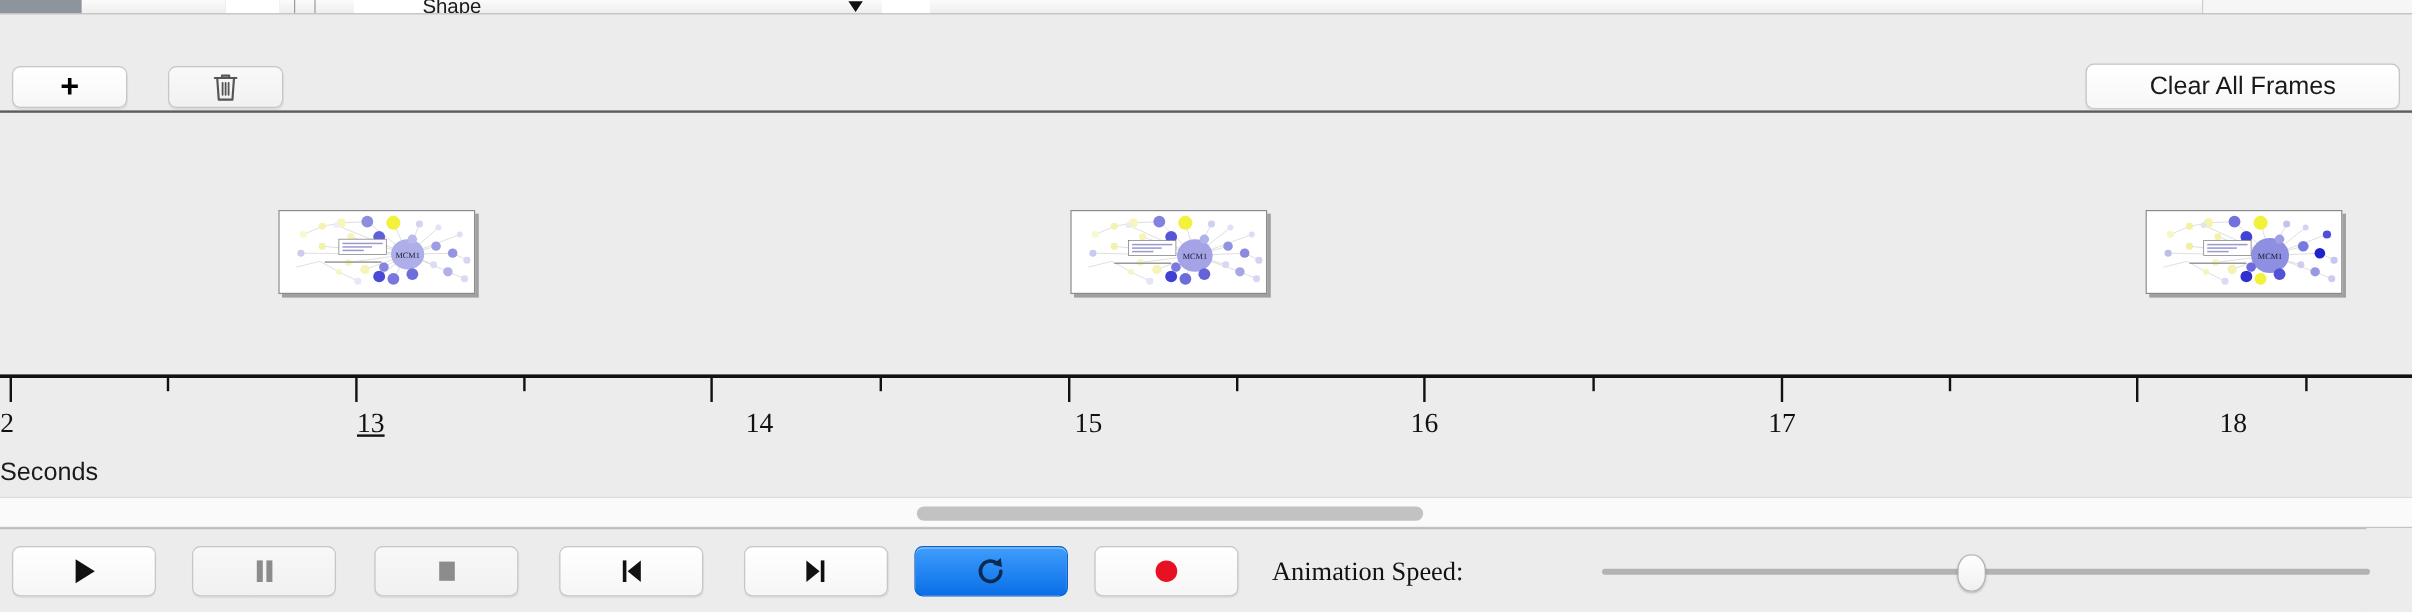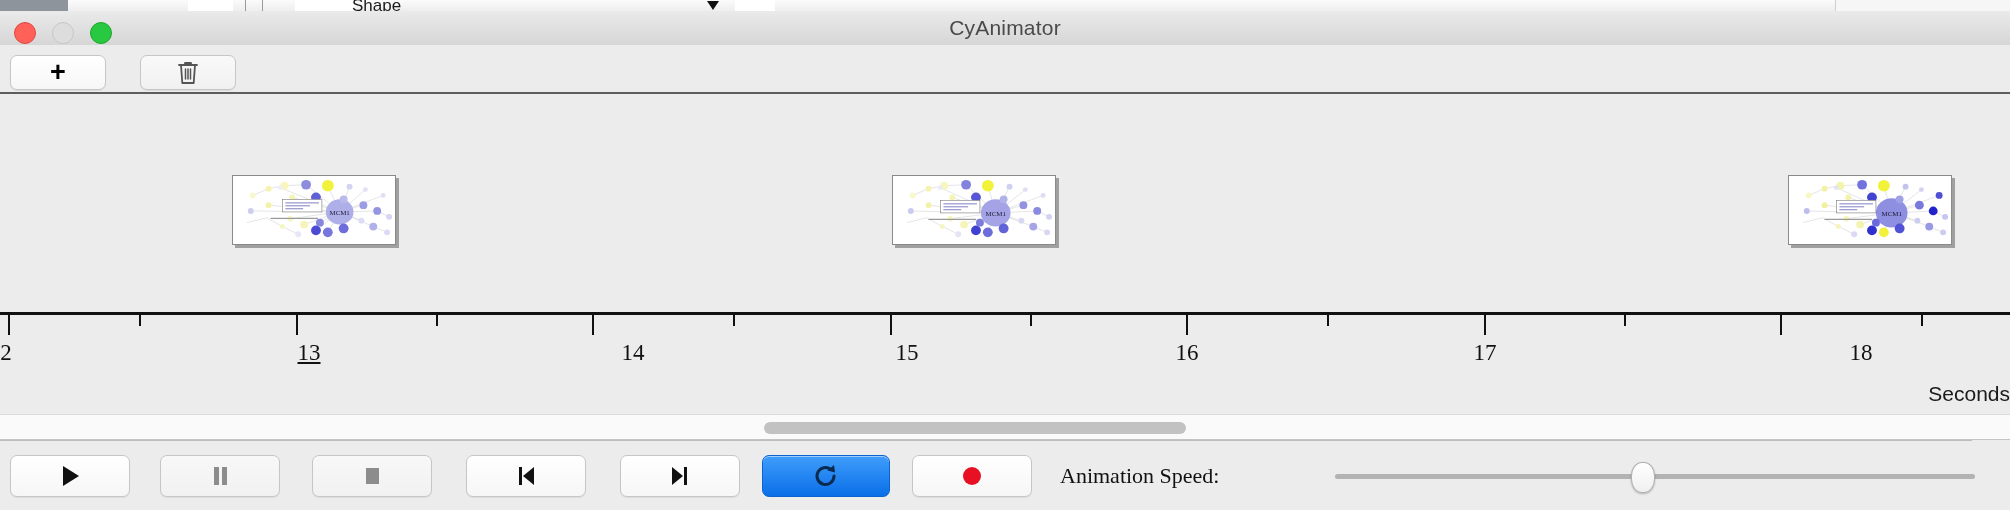--- a/index.html
+++ b/index.html
@@ -161,21 +161,21 @@
     font-size: 23px;
     color: #111;
     font-family: "Liberation Serif", serif;
     transform: translateX(-50%);
     white-space: nowrap;
   }
   .axis-title {
     position: absolute;
     top: 288px;
     width: 2010px;
-    text-align: right;
+    text-align: left;
     font-size: 21px;
     color: #1a1a1a;
   }
 
   
   .scroll-track {
     position: absolute;
     left: 0; top: 414px;
     width: 2010px; height: 26px;
     background: #fafafa;
@@ -266,44 +266,39 @@
     <div class="bg-seg plain" style="left:295px; width:60px;"></div>
     <div class="bg-seg" style="left:355px; width:380px;"></div>
     <div class="bg-seg plain" style="left:735px; width:40px;"></div>
     <div class="bg-seg" style="left:775px; width:1060px;"></div>
     <div class="bg-tick" style="left:245px;"></div>
     <div class="bg-tick" style="left:262px;"></div>
     <div class="bg-caret" style="left:707px;"></div>
     <div class="bg-text" style="left:352px;">Shape</div>
   </div>
 
-  <div class="titlebar">
-    <div class="light red"></div>
-    <div class="light yellow"></div>
-    <div class="light green"></div>
-    <div class="win-title">CyAnimator</div>
-  </div>
 
   <div class="toolbar">
 
     <div class="btn" id="add-frame-button">
       <span class="plus-glyph">+</span>
     </div>
 
     <div class="btn dim" id="delete-frame-button">
       <span class="trash-glyph">
         <svg width="24" height="26" viewBox="0 0 24 26">
           <path d="M3 5 H21" stroke="#555" stroke-width="1.8" fill="none" stroke-linecap="round"></path>
           <path d="M9 5 V3 H15 V5" stroke="#555" stroke-width="1.8" fill="none" stroke-linejoin="round"></path>
           <path d="M5 5 L6.3 23 H17.7 L19 5 Z" stroke="#555" stroke-width="1.8" fill="none" stroke-linejoin="round"></path>
           <path d="M9.5 9 V19 M12 9 V19 M14.5 9 V19" stroke="#555" stroke-width="1.5" fill="none" stroke-linecap="round"></path>
         </svg>
       </span>
     </div>
 
+    <div class="btn" id="clear-all-frames-button">Clear All Frames</div>
   </div>
 
   <div class="timeline-panel">
 
     <div class="frame" style="left:232px; top:81px; width:164px; height:70px;">
       <div class="frame-canvas">
         <svg viewBox="0 0 164 70" preserveAspectRatio="none">
           <g stroke="#c9c9c9" stroke-width="0.5" fill="none">
             <path d="M108 37 L60 22 M108 37 L48 12 M108 37 L74 9 M108 37 L96 10 M108 37 L118 11 M108 37 L134 14 M108 37 L152 20 M108 37 L132 30 M108 37 L146 36 M108 37 L130 46 M108 37 L142 52 M108 37 L112 54 M108 37 L96 58 M108 37 L84 56 M108 37 L72 50 M108 37 L88 48 M108 37 L58 44 M108 37 L36 30 M108 37 L18 36 M20 20 L36 13 M36 13 L52 10 M52 10 L74 9 M14 48 L34 43 M34 43 L50 52 M50 52 L66 60 M142 52 L156 58 M146 36 L158 42"></path>
           </g>

